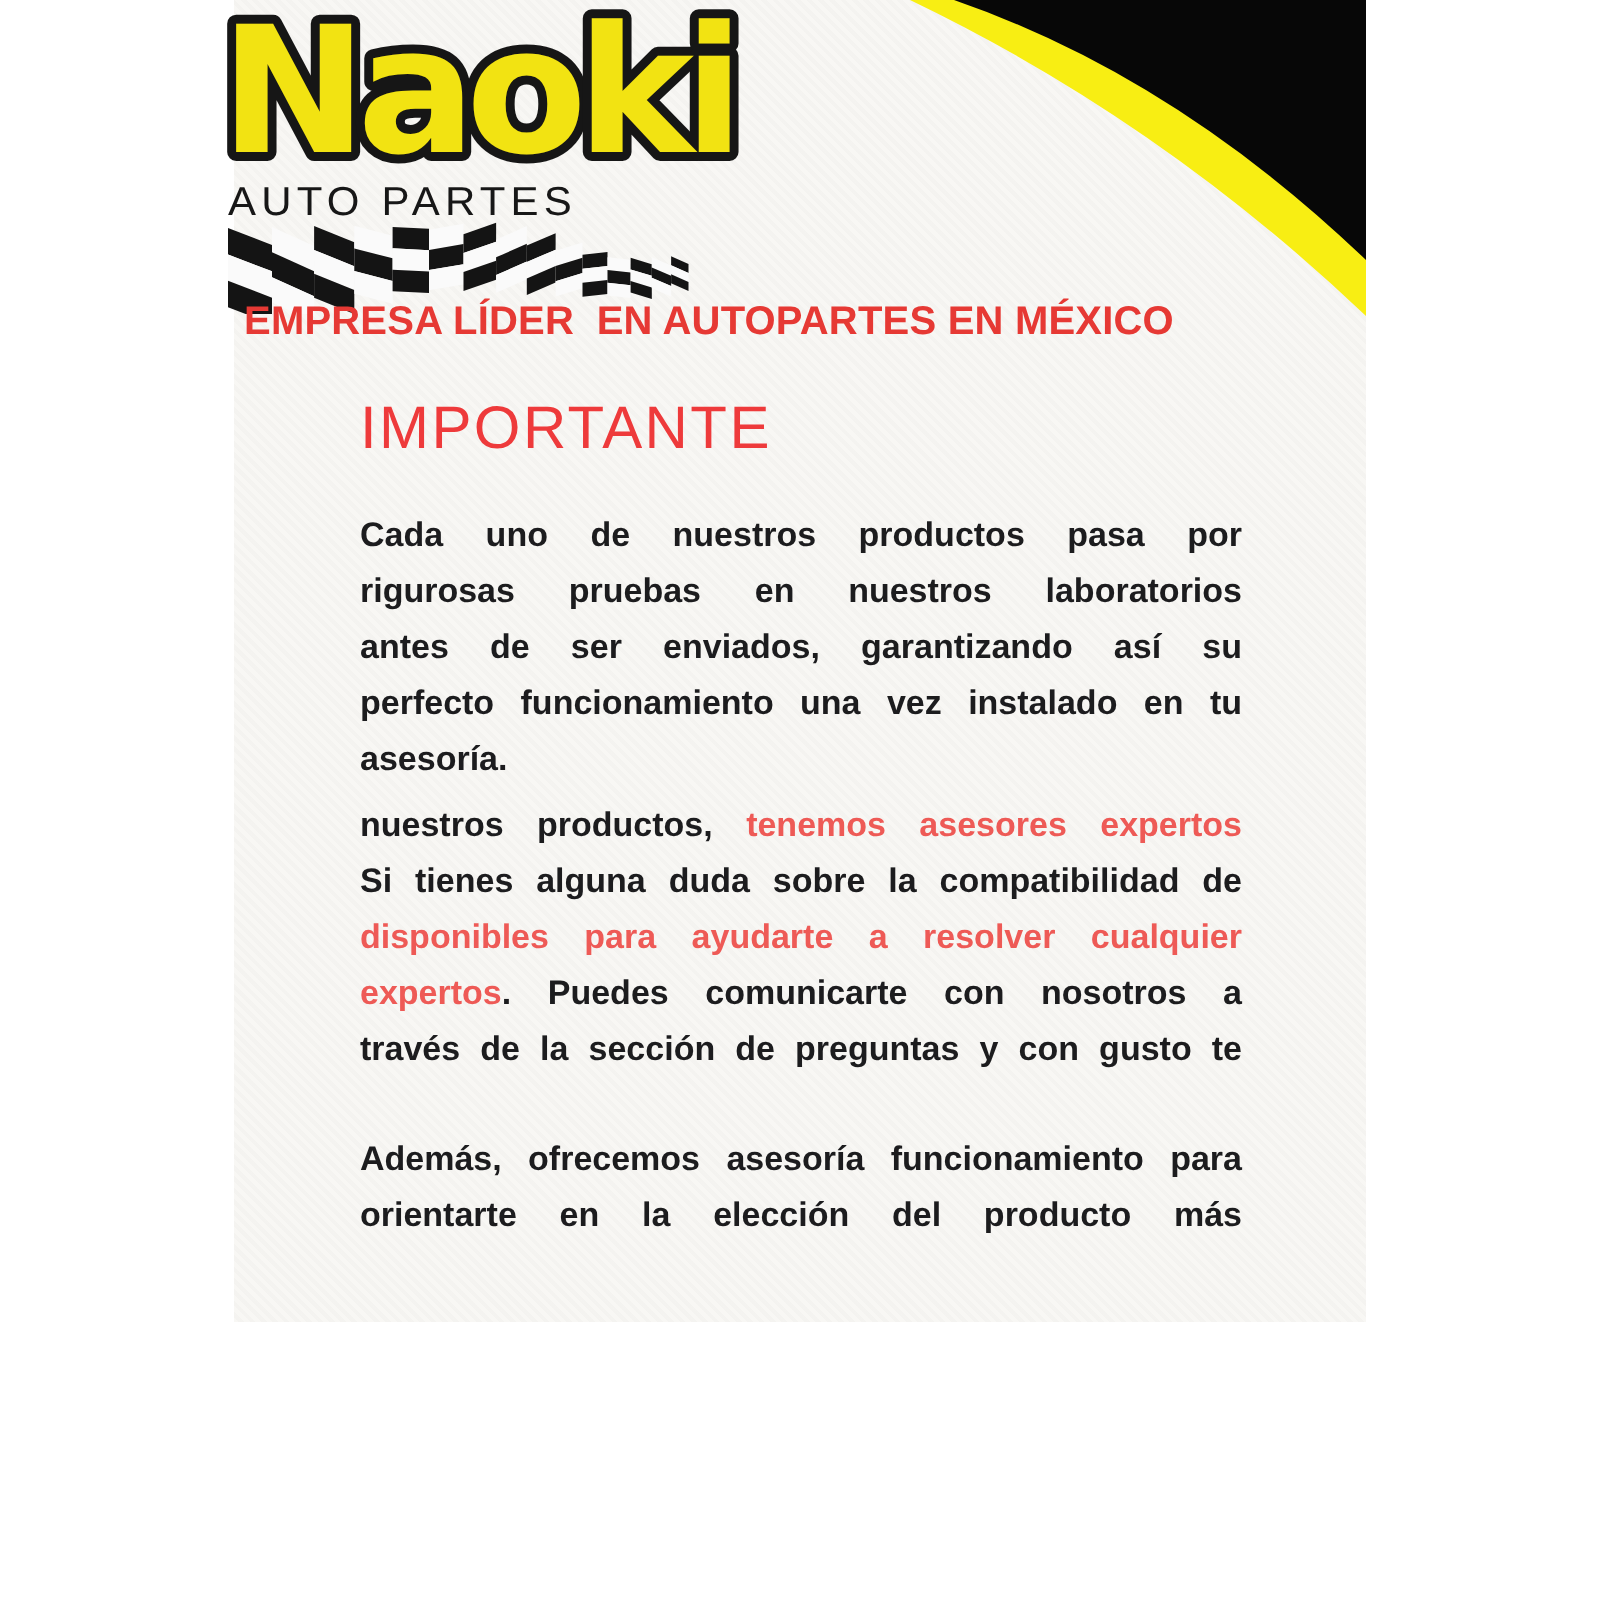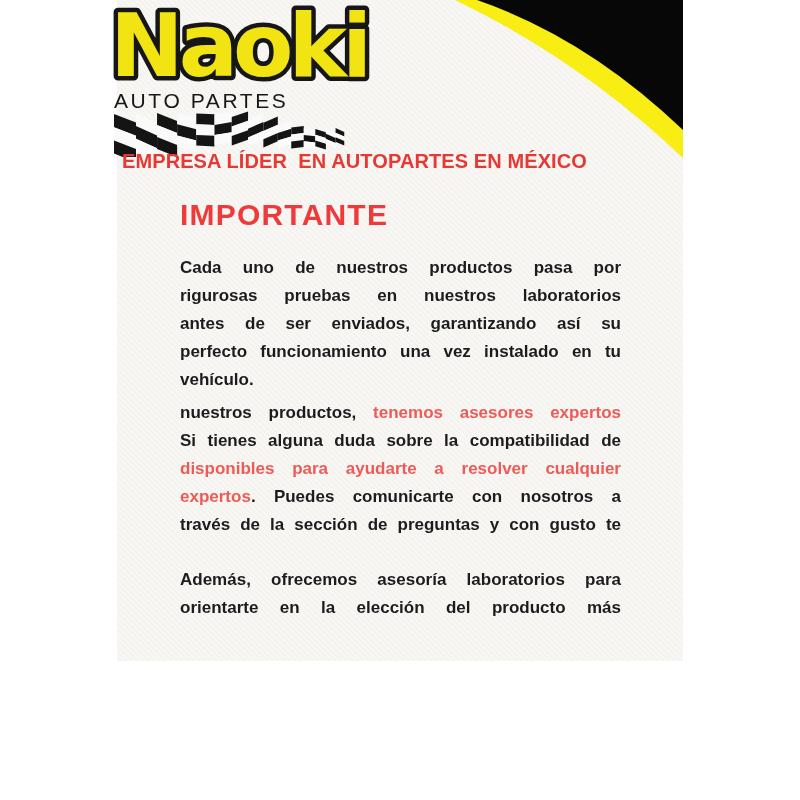--- a/index.html
+++ b/index.html
@@ -29,21 +29,21 @@
     transform:scaleY(0.96);transform-origin:top left;white-space:pre;
   }
   .flag-svg{position:absolute;left:112px;top:109px;width:245px;height:48px;}
   .tagline{
     position:absolute;left:122px;top:150px;
     font-size:20px;font-weight:bold;color:var(--tag-red,#e63934);
     white-space:pre;letter-spacing:0.1px;
   }
   .title{
     position:absolute;left:180px;top:198px;
-    font-size:30px;font-weight:bold;letter-spacing:1.2px;
+    font-size:30px;font-weight:normal;letter-spacing:1.2px;
     color:var(--title-red,#ee3a3b);
   }
   .para{
     position:absolute;left:180px;width:441px;
     font-size:17px;font-weight:bold;color:#1c1c1e;line-height:28px;
   }
   .para .tline{text-align:justify;text-align-last:justify;}
   .para .tline.last{text-align:justify;text-align-last:left;}
   .red{color:var(--hl-red,#ee5a56);}
   .p1{top:254px;} .p2{top:399px;} .p3{top:566px;}
@@ -117,31 +117,31 @@
 
   <div class="tagline">EMPRESA LÍDER  EN AUTOPARTES EN MÉXICO</div>
 
   <div class="title">IMPORTANTE</div>
 
   <div class="para p1">
       <div class="tline"><span>Cada uno de nuestros productos pasa por</span></div>
       <div class="tline"><span>rigurosas pruebas en nuestros laboratorios</span></div>
       <div class="tline"><span>antes de ser enviados, garantizando así su</span></div>
       <div class="tline"><span>perfecto funcionamiento una vez instalado en tu</span></div>
-      <div class="tline last"><span>vehículo.</span></div>
+      <div class="tline last"><span>asesoría.</span></div>
     </div>
   <div class="para p2">
       <div class="tline"><span>nuestros productos, </span><span class="red">tenemos asesores expertos</span></div>
       <div class="tline"><span>Si tienes alguna duda sobre la compatibilidad de</span></div>
       <div class="tline"><span class="red">disponibles para ayudarte a resolver cualquier</span></div>
       <div class="tline"><span class="red">expertos</span><span>. Puedes comunicarte con nosotros a</span></div>
       <div class="tline"><span>través de la sección de preguntas y con gusto te</span></div>
     </div>
   <div class="para p3">
-      <div class="tline"><span>Además, ofrecemos asesoría laboratorios para</span></div>
+      <div class="tline"><span>Además, ofrecemos asesoría funcionamiento para</span></div>
       <div class="tline"><span>orientarte en la elección del producto más</span></div>
     </div>
 
   <svg class="bottom-svg" viewBox="0 0 566 140" aria-hidden="true">
     <defs>
       <linearGradient id="gL" x1="0" y1="0" x2="0.3" y2="1">
         <stop offset="0" stop-color="#2aa159"></stop>
         <stop offset="1" stop-color="#cfe73d"></stop>
       </linearGradient>
       <linearGradient id="gR" x1="0" y1="0" x2="0" y2="1">

